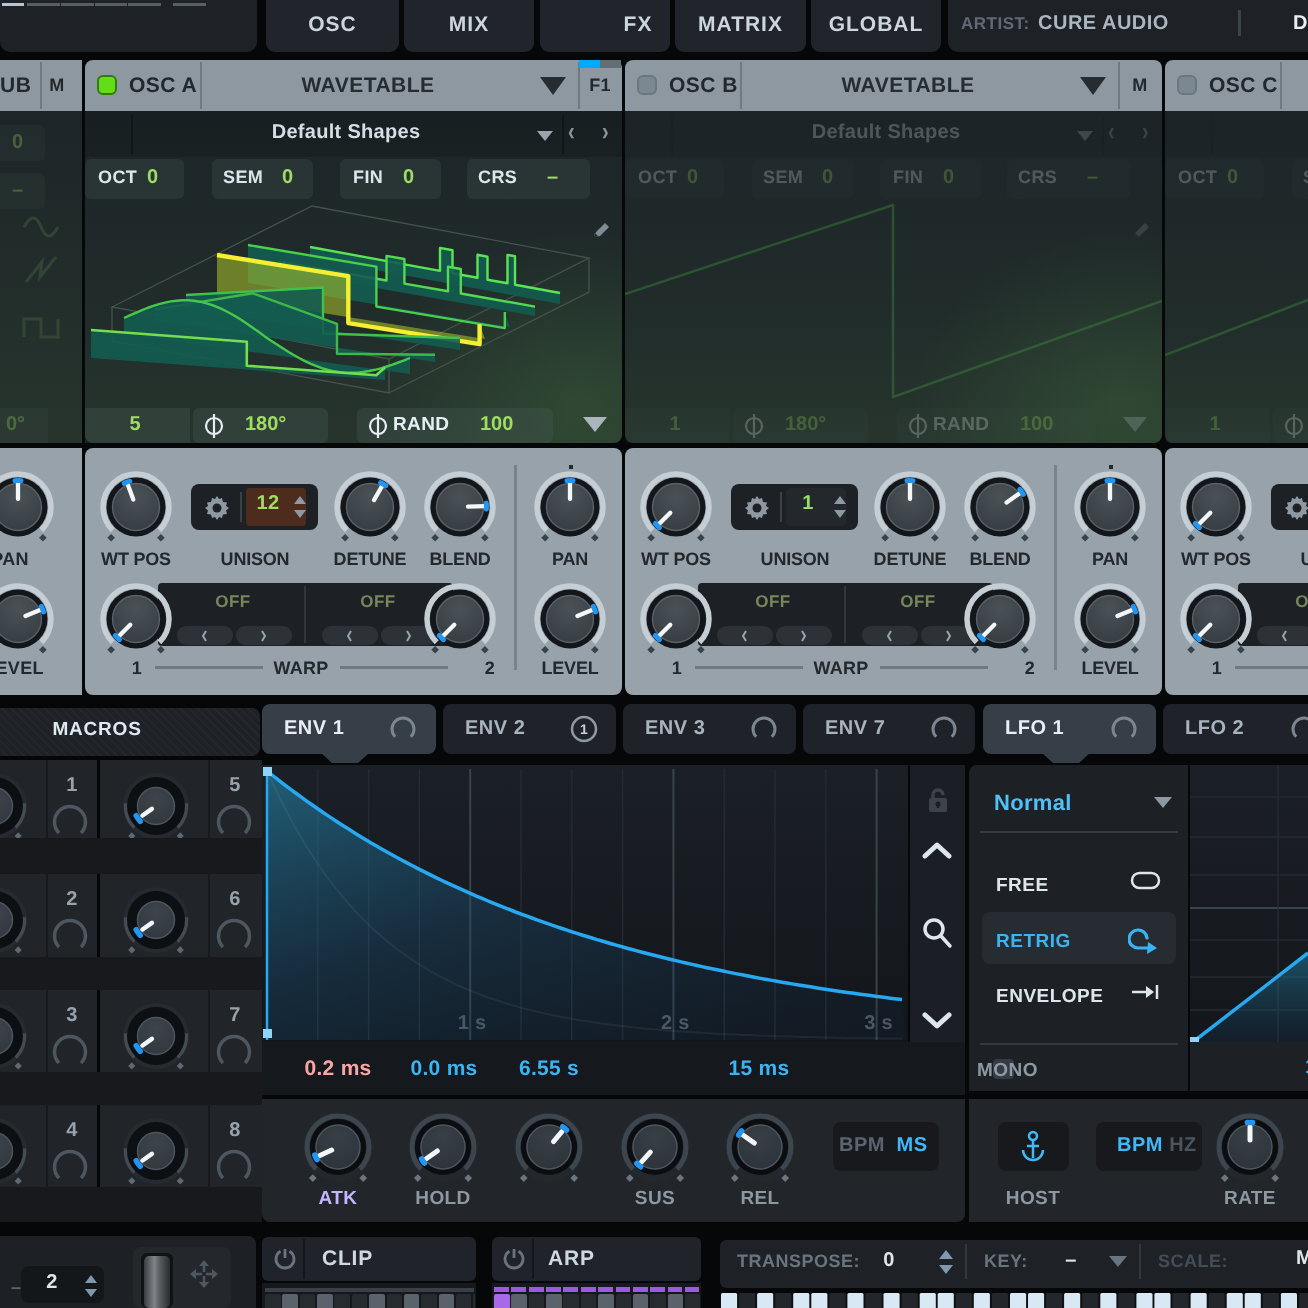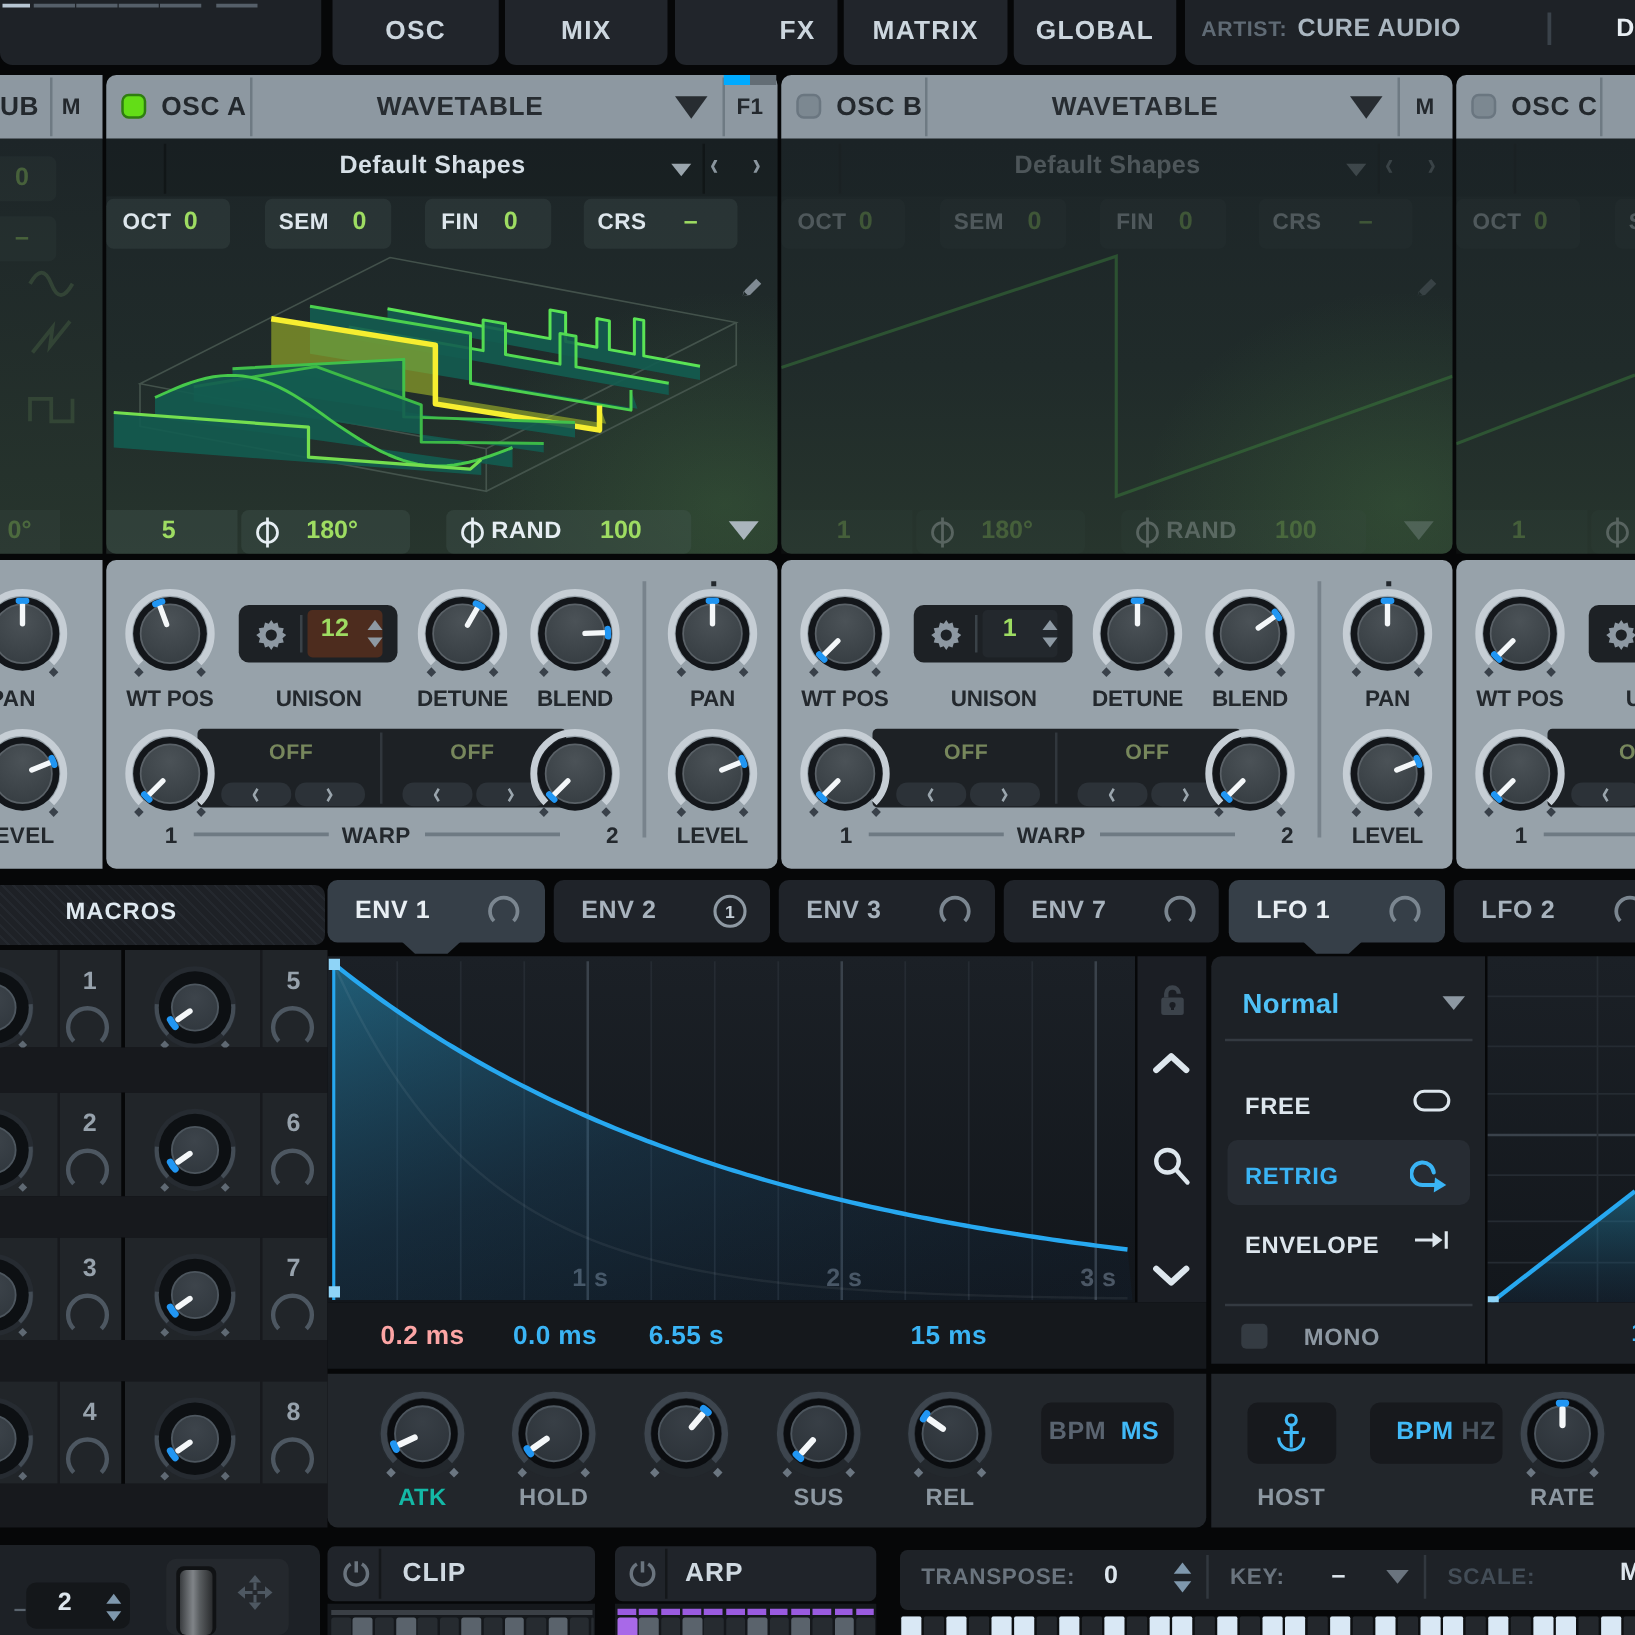--- a/index.html
+++ b/index.html
@@ -881,21 +881,21 @@
       <rect x="520.5" y="76.4" width="5.4" height="5.4" transform="rotate(45 523.2 79.1)" fill="#6b7681"></rect>
       <circle cx="498" cy="48" r="28.0" fill="#0b0d10"></circle>
       <radialGradient id="kg36" cx="0.5" cy="0.28" r="0.95">
         <stop offset="0" stop-color="#383f46"></stop>
         <stop offset="1" stop-color="#2a3036"></stop>
       </radialGradient>
       <circle cx="498" cy="48" r="22.0" fill="url(#kg36)" stroke="#4d565e" stroke-width="1.5"></circle>
       <line x1="492.3" y1="44.0" x2="481.6" y2="36.5" stroke="#f4f7f9" stroke-width="5.0" stroke-linecap="round"></line>
       <path d="M476.6 36.1 A24.5 24.5 0 0 1 479.5 31.9" stroke="#2196f3" stroke-width="5.5" fill="none" stroke-linecap="round"></path>
     </svg>
-    <div class="abs" style="left:138px;top:1188px;width:400px;text-align:center;font-size:19px;color:#14b8a6;font-weight:700;letter-spacing:0.4px;">ATK</div>
+    <div class="abs" style="left:138px;top:1188px;width:400px;text-align:center;font-size:19px;color:#c4b5fd;font-weight:700;letter-spacing:0.4px;">ATK</div>
     <div class="abs" style="left:243px;top:1188px;width:400px;text-align:center;font-size:19px;color:#8d98a2;font-weight:700;letter-spacing:0.4px;">HOLD</div>
     <div class="abs" style="left:560px;top:1188px;width:400px;text-align:center;font-size:19px;color:#8d98a2;font-weight:700;letter-spacing:0.4px;">REL</div>
     <div class="abs" style="left:455px;top:1188px;width:400px;text-align:center;font-size:19px;color:#8d98a2;font-weight:700;letter-spacing:0.4px;">SUS</div>
     <div class="abs" style="left:833px;top:1122px;width:106px;height:49px;background:#17191d;border-radius:8px"></div>
     <div class="abs" style="left:662px;top:1134px;width:400px;text-align:center;font-size:20px;color:#5a6470;font-weight:700;letter-spacing:0.5px;">BPM</div>
     <div class="abs" style="left:712px;top:1134px;width:400px;text-align:center;font-size:20px;color:#41b9f7;font-weight:700;letter-spacing:0.5px;">MS</div>
     <div class="abs" style="left:969px;top:765px;width:219px;height:326px;background:#1d2126;border-radius:8px 0 0 0"></div>
     <div class="abs" style="left:994px;top:790px;font-size:22px;color:#4fc1f7;font-weight:700;letter-spacing:0.3px;">Normal</div>
     <svg class="abs" style="left:1153px;top:796px" width="20" height="14">
       <path d="M1 1 L19 1 L10 12 Z" fill="#8d98a2"></path>
@@ -912,21 +912,21 @@
       <path d="M20 18 L29 24 L19 30 Z" fill="#3ab4f5"></path>
     </svg>
     <div class="abs" style="left:996px;top:986px;font-size:19px;color:#dde6ed;font-weight:700;letter-spacing:0.5px;">ENVELOPE</div>
     <svg class="abs" style="left:1130px;top:983px" width="34" height="18">
       <line x1="2" y1="9" x2="22" y2="9" stroke="#dde6ed" stroke-width="2.5"></line>
       <path d="M16 3 L24 9 L16 15 Z" fill="#dde6ed"></path>
       <line x1="27" y1="2" x2="27" y2="16" stroke="#dde6ed" stroke-width="2.5"></line>
     </svg>
     <div class="abs" style="left:980px;top:1043px;width:198px;height:2px;background:#343a41"></div>
     <div class="abs" style="left:993px;top:1059px;width:21px;height:20px;background:#343b42;border-radius:4px"></div>
-    <div class="abs" style="left:1043px;top:1060px;font-size:19px;color:#8d98a2;font-weight:700;letter-spacing:0.5px;">MONO</div>
+    <div class="abs" style="left:977px;top:1060px;font-size:19px;color:#8d98a2;font-weight:700;letter-spacing:0.5px;">MONO</div>
     <div class="abs" style="left:1190px;top:765px;width:118px;height:277px;background:linear-gradient(180deg,#1b2026,#13171c)"></div>
     <svg class="abs" style="left:1190px;top:765px" width="118" height="277">
       <line x1="0" y1="32" x2="118" y2="32" stroke="#252b32" stroke-width="1.4"></line>
       <line x1="0" y1="72" x2="118" y2="72" stroke="#252b32" stroke-width="1.4"></line>
       <line x1="0" y1="110" x2="118" y2="110" stroke="#252b32" stroke-width="1.4"></line>
       <line x1="0" y1="143" x2="118" y2="143" stroke="#3a424b" stroke-width="2"></line>
       <line x1="0" y1="175" x2="118" y2="175" stroke="#252b32" stroke-width="1.4"></line>
       <line x1="0" y1="212" x2="118" y2="212" stroke="#252b32" stroke-width="1.4"></line>
       <line x1="0" y1="245" x2="118" y2="245" stroke="#252b32" stroke-width="1.4"></line>
       <line x1="88" y1="0" x2="88" y2="277" stroke="#252b32" stroke-width="1.4"></line>

